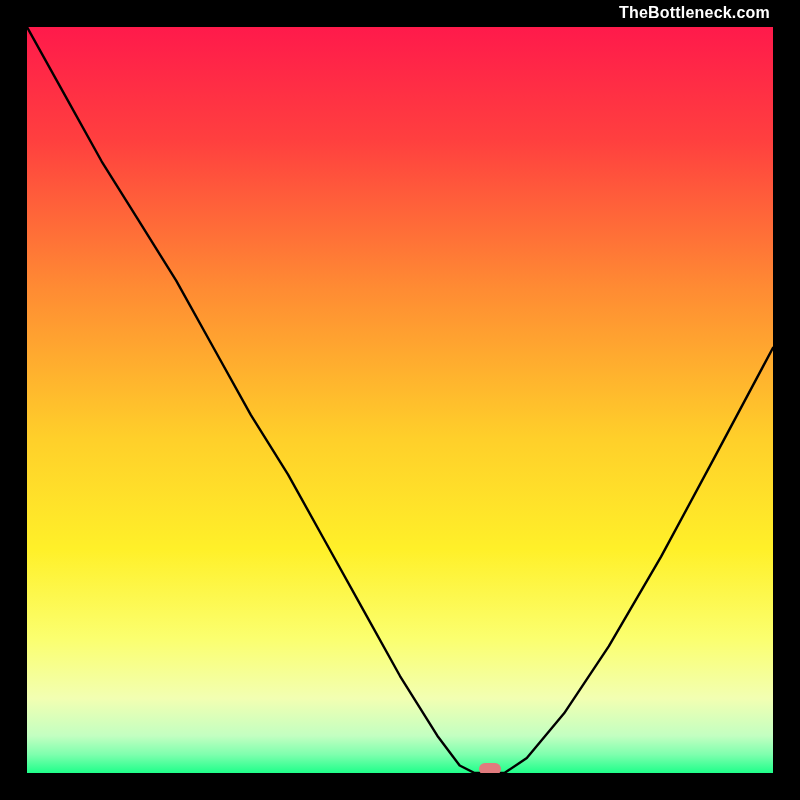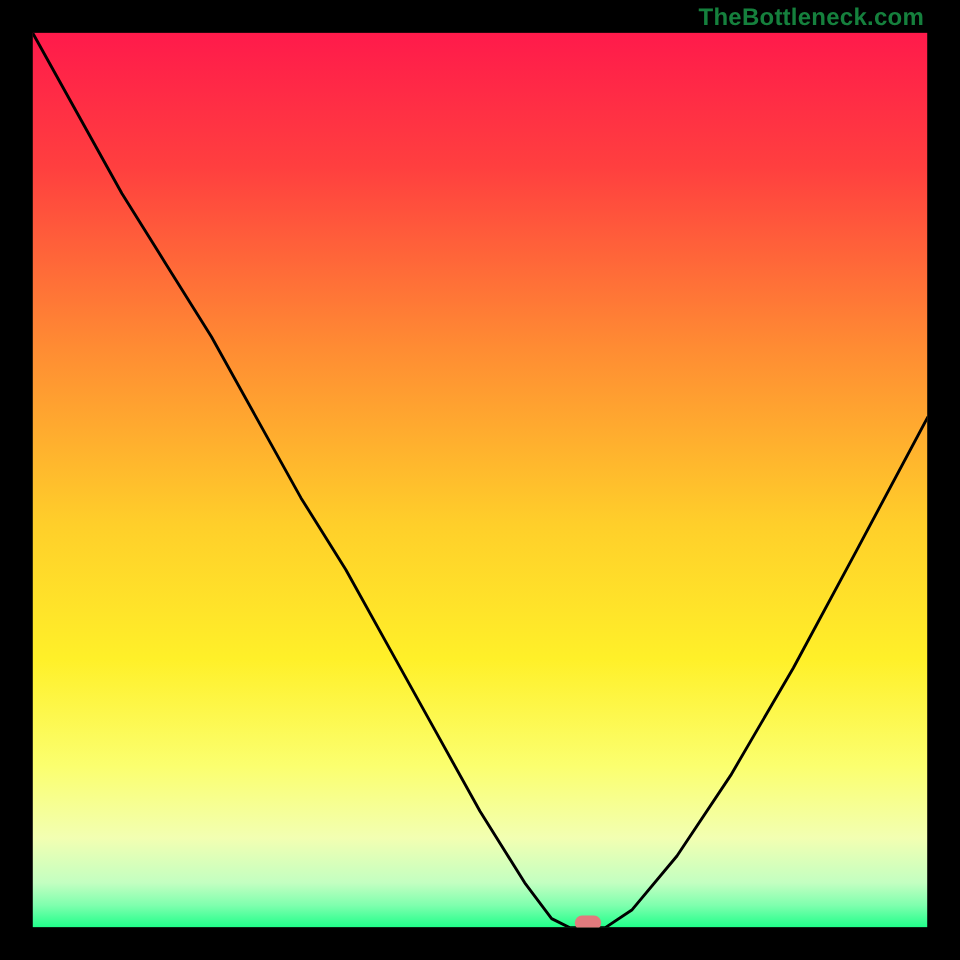--- a/index.html
+++ b/index.html
@@ -36,23 +36,23 @@
     left: 0;
     top: 0;
     width: 100%;
     height: 100%;
   }
   .watermark {
     position: absolute;
     top: 4px;
     right: 30px;
     font-family: Arial, Helvetica, sans-serif;
-    font-size: 20px;
+    font-size: 16px;
     font-weight: 600;
-    color: #15803d;
+    color: #ffffff;
     letter-spacing: 0.2px;
   }
   .marker {
     position: absolute;
     width: 22px;
     height: 12px;
     border-radius: 6px;
     transform: translate(-50%, -50%);
   }
 </style>

